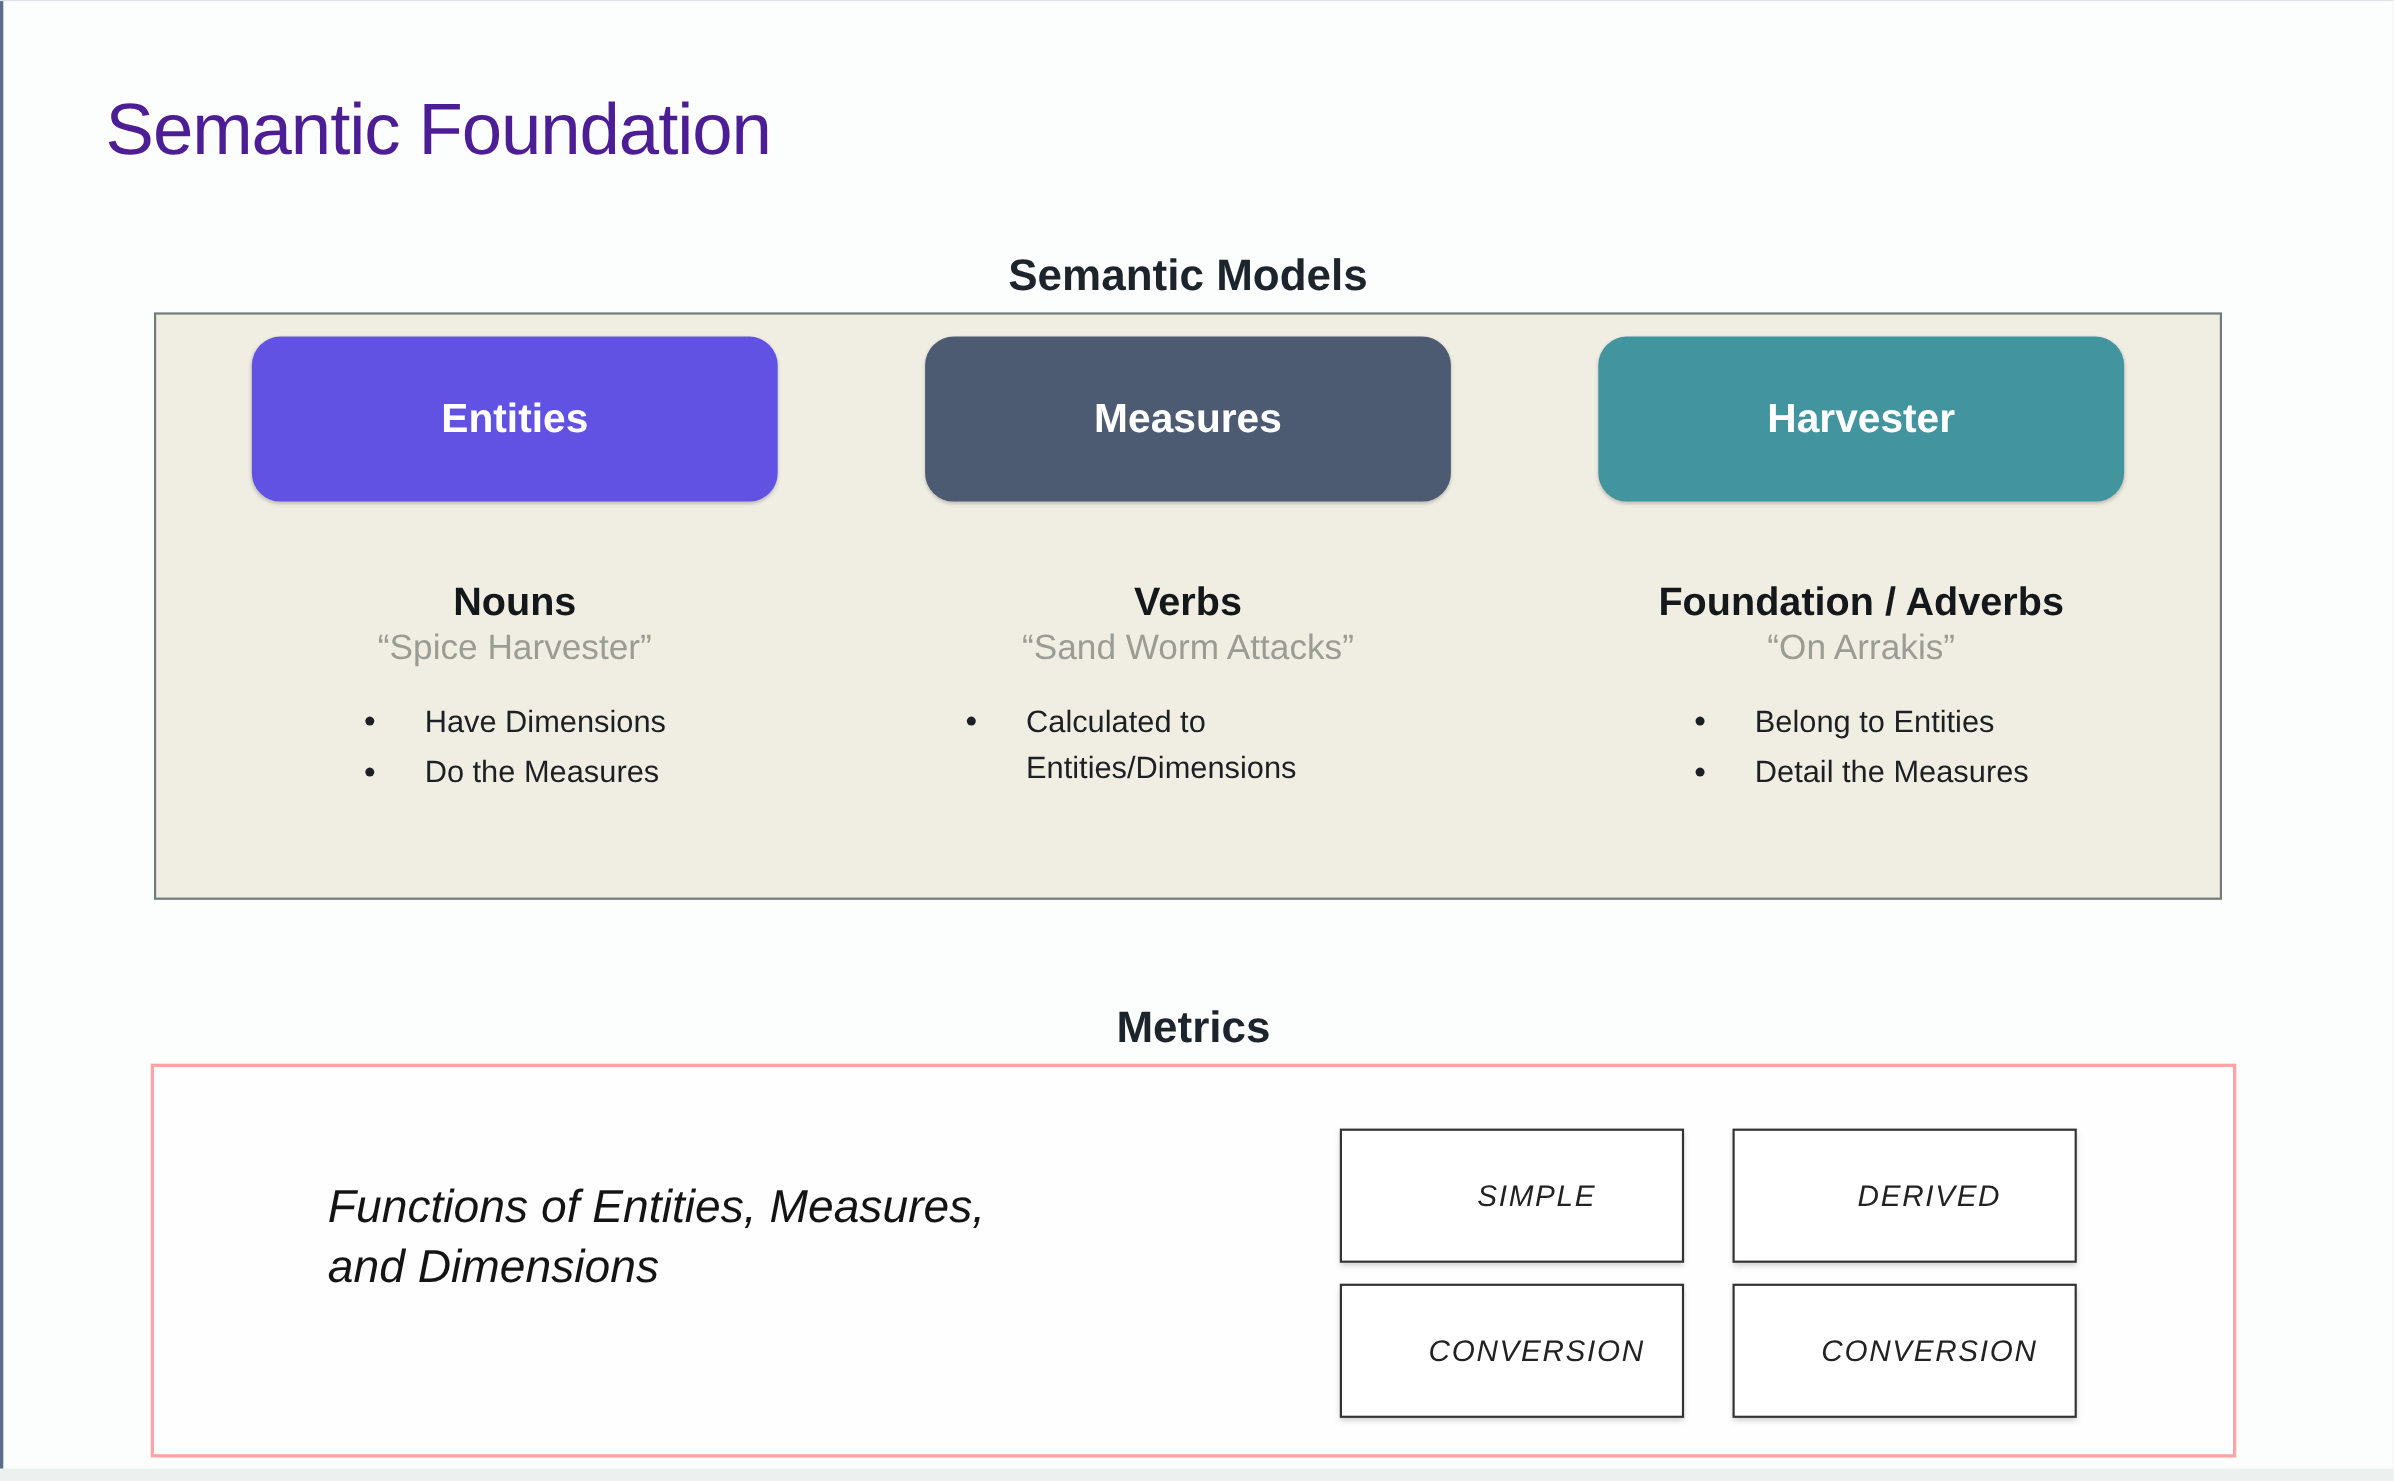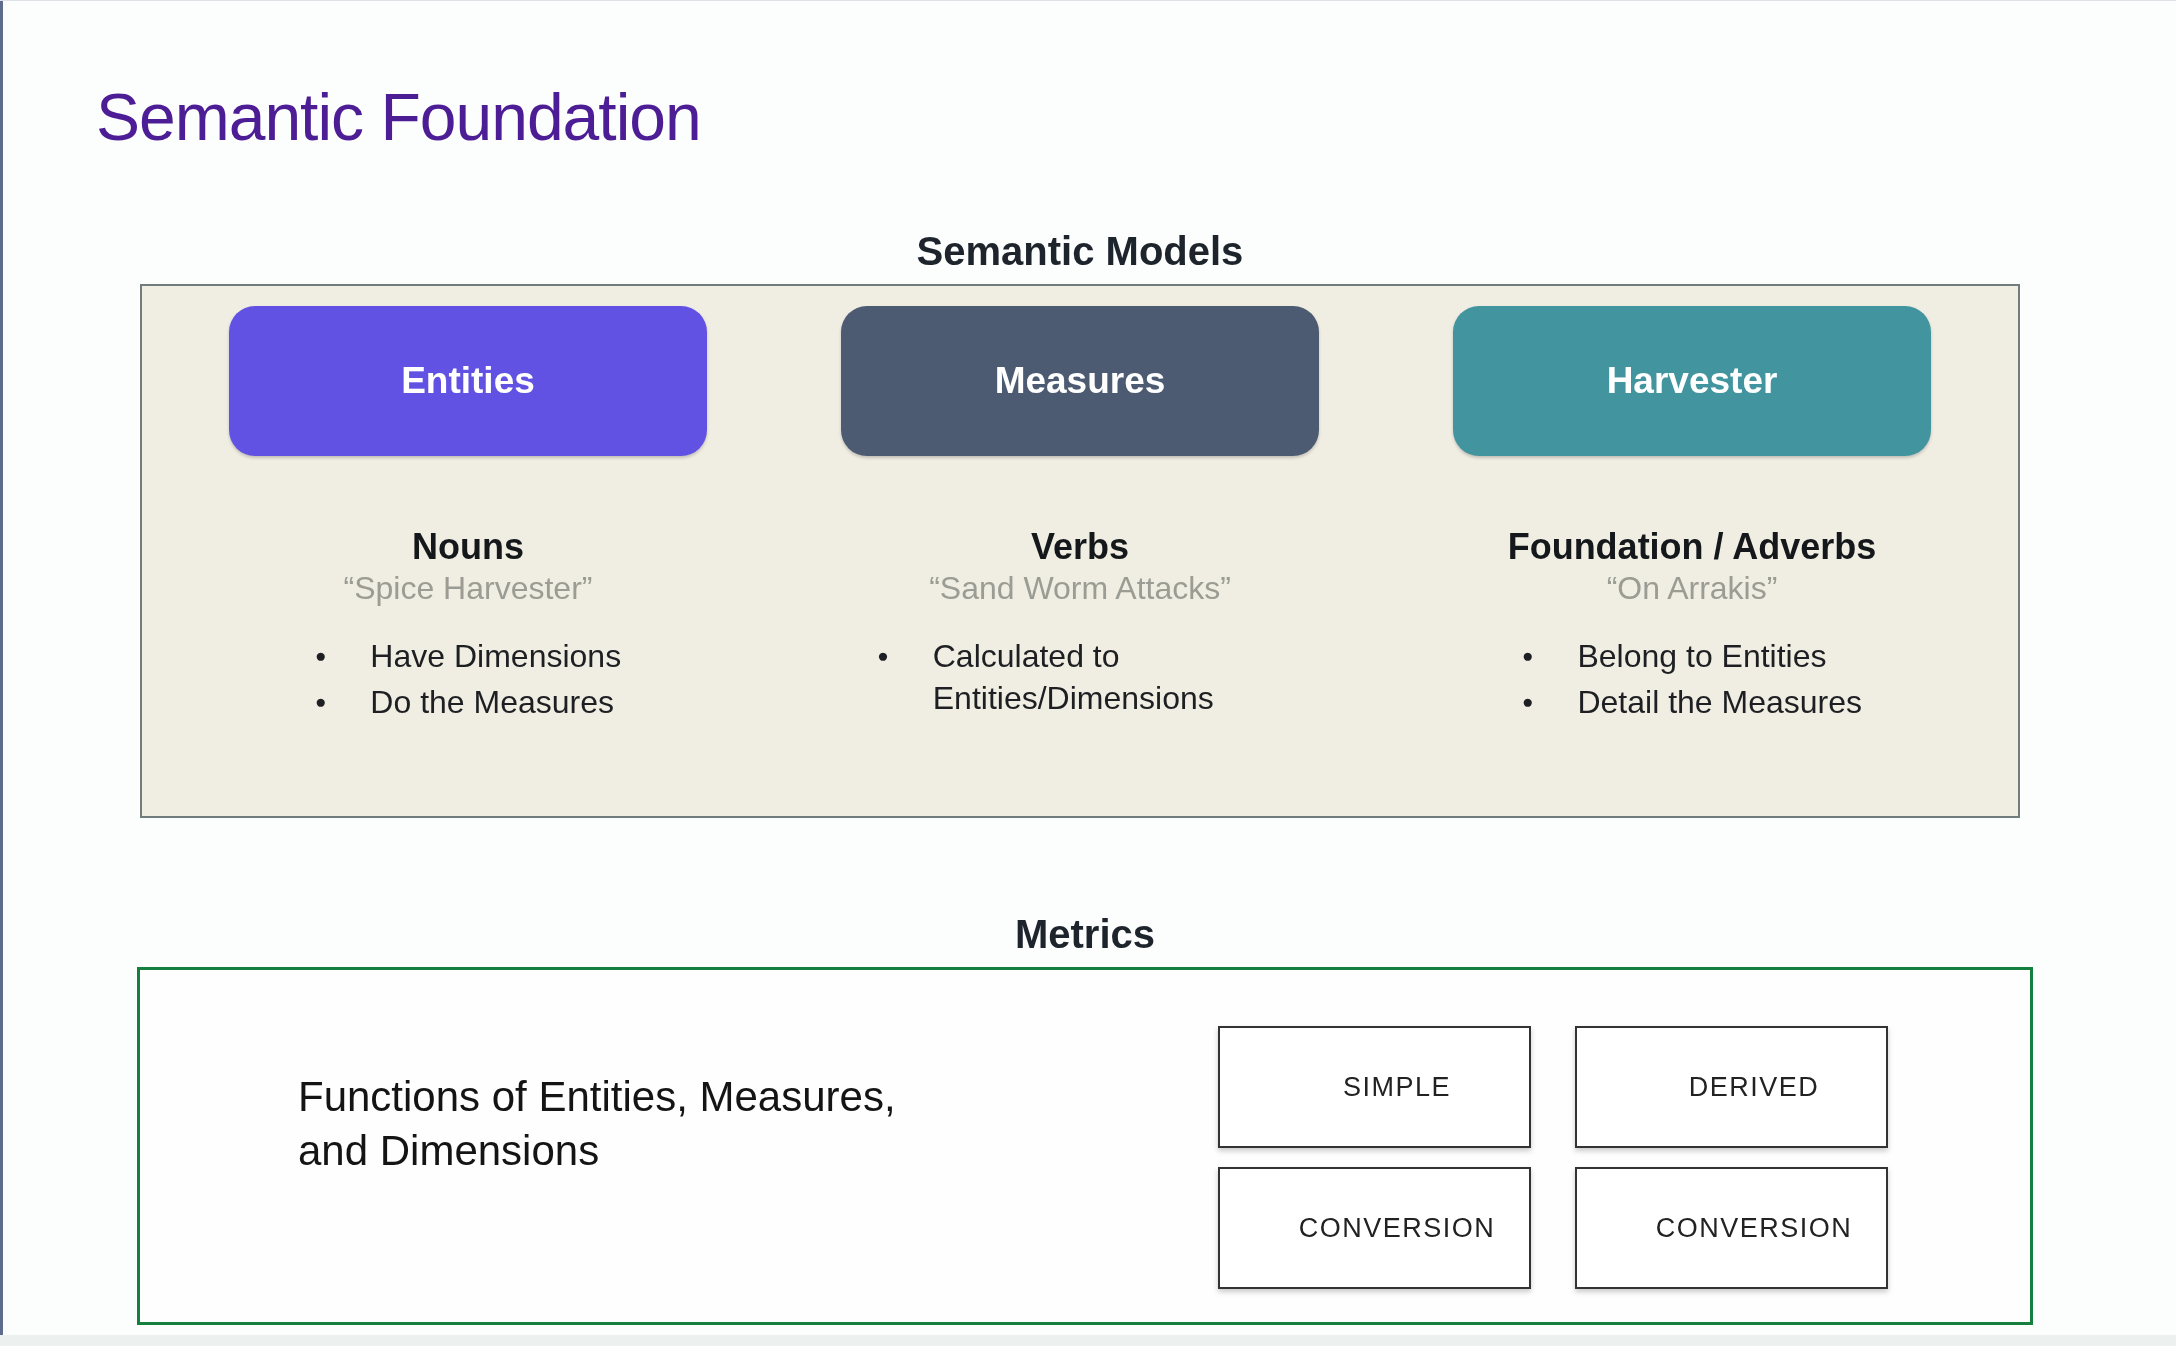--- a/index.html
+++ b/index.html
@@ -41,29 +41,30 @@
     box-shadow:0 2px 3px rgba(60,60,60,0.25);
   }
   .pill-entities{background:#6152e4;}
   .pill-measures{background:#4d5b72;}
   .pill-dimensions{background:#42959f;}
   .role{margin-top:70px;font-size:36px;font-weight:700;color:#15181b;}
   .example{margin-top:2px;font-size:32px;color:#9b9c94;}
   .bullets{list-style:none;margin:28px 0 0 0;padding:0;width:-moz-fit-content;width:fit-content;}
   .bullets li{display:flex;gap:44px;margin-bottom:4px;}
   .dot{font-size:19px;line-height:42px;color:#1d1f22;}
-  .bullet-text{font-size:32px;line-height:42px;color:#1d1f22;}
+  .bullet-text{font-size:28px;line-height:42px;color:#1d1f22;}
   .col-measures .bullet-text{max-width:350px;}
 
   
   .metrics-section{position:absolute;left:137px;top:911px;width:1896px;}
   .metrics-panel{
     position:relative;box-sizing:content-box;
     height:352px;background:#fefefe;
-    border:3px solid #15803d;
+    border:3px solid #fca5a5;
+    font-style:italic;
   }
   .metrics-desc{
     position:absolute;left:158px;top:100px;margin:0;
     max-width:660px;
     font-size:42px;line-height:1.28;color:#141414;font-weight:400;
   }
   .metrics-grid{
     position:absolute;left:1078px;top:56px;
     display:grid;
     grid-template-columns:313px 313px;

